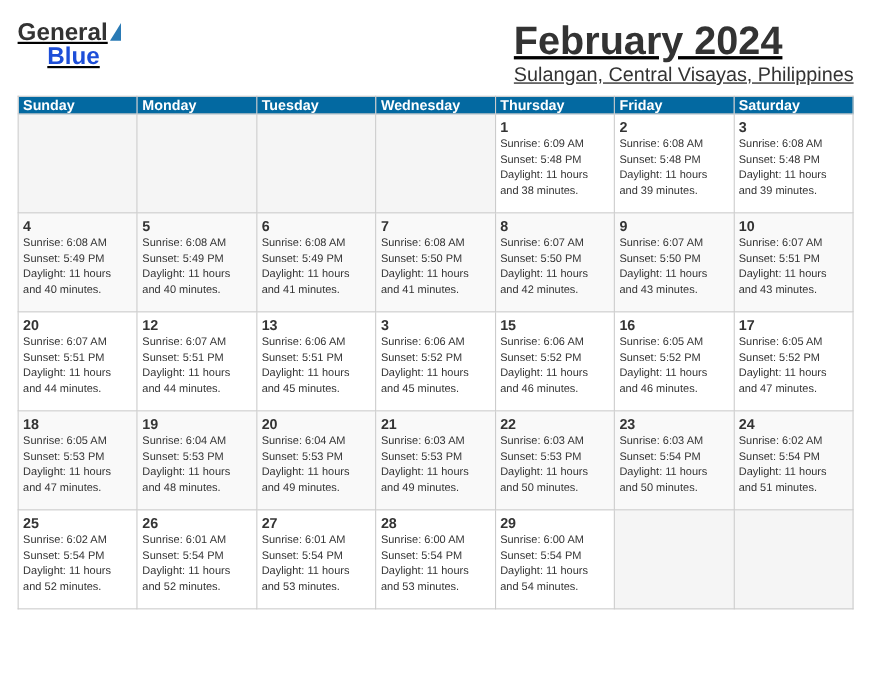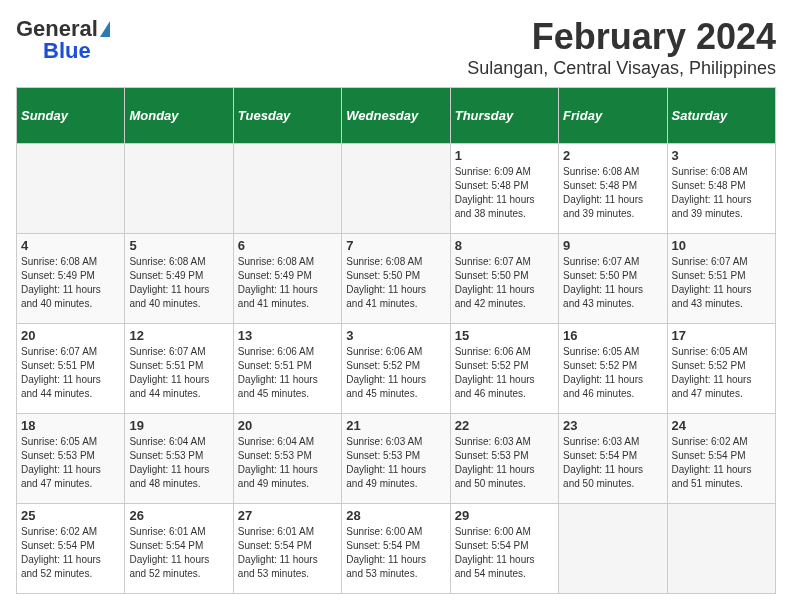--- a/index.html
+++ b/index.html
@@ -8,57 +8,57 @@
       background: #fff;
       width: 792px;
       min-height: 612px;
       padding: 16px;
     }
     .header-area {
       display: flex;
       justify-content: space-between;
       align-items: flex-start;
       margin-bottom: 8px;
+      text-decoration: underline;
     }
     .logo {
       display: flex;
       flex-direction: column;
       align-items: flex-start;
     }
     .logo-line {
       display: flex;
       align-items: center;
     }
     .title-area {
-      text-align: right;
+      text-align: left;
     }
     .title-area h1 {
       font-size: 36px;
       font-weight: bold;
       color: #333;
     }
     .title-area h2 {
       font-size: 18px;
       font-weight: normal;
       color: #333;
     }
     table {
       width: 100%;
       border-collapse: collapse;
       font-size: 11px;
     }
     thead tr th {
-      background-color: #15803d;
+      background-color: #0369a1;
       color: #fff;
-      padding: 20px 4px;
+      padding: 0 4px;
       text-align: left;
       font-size: 13px;
       font-weight: bold;
       border: 1px solid #ccc;
-      font-style: italic;
     }
     tbody tr td {
       border: 1px solid #ccc;
       padding: 4px;
       vertical-align: top;
       min-height: 80px;
       height: 90px;
       background: #fff;
     }
     tbody tr:nth-child(even) td {

